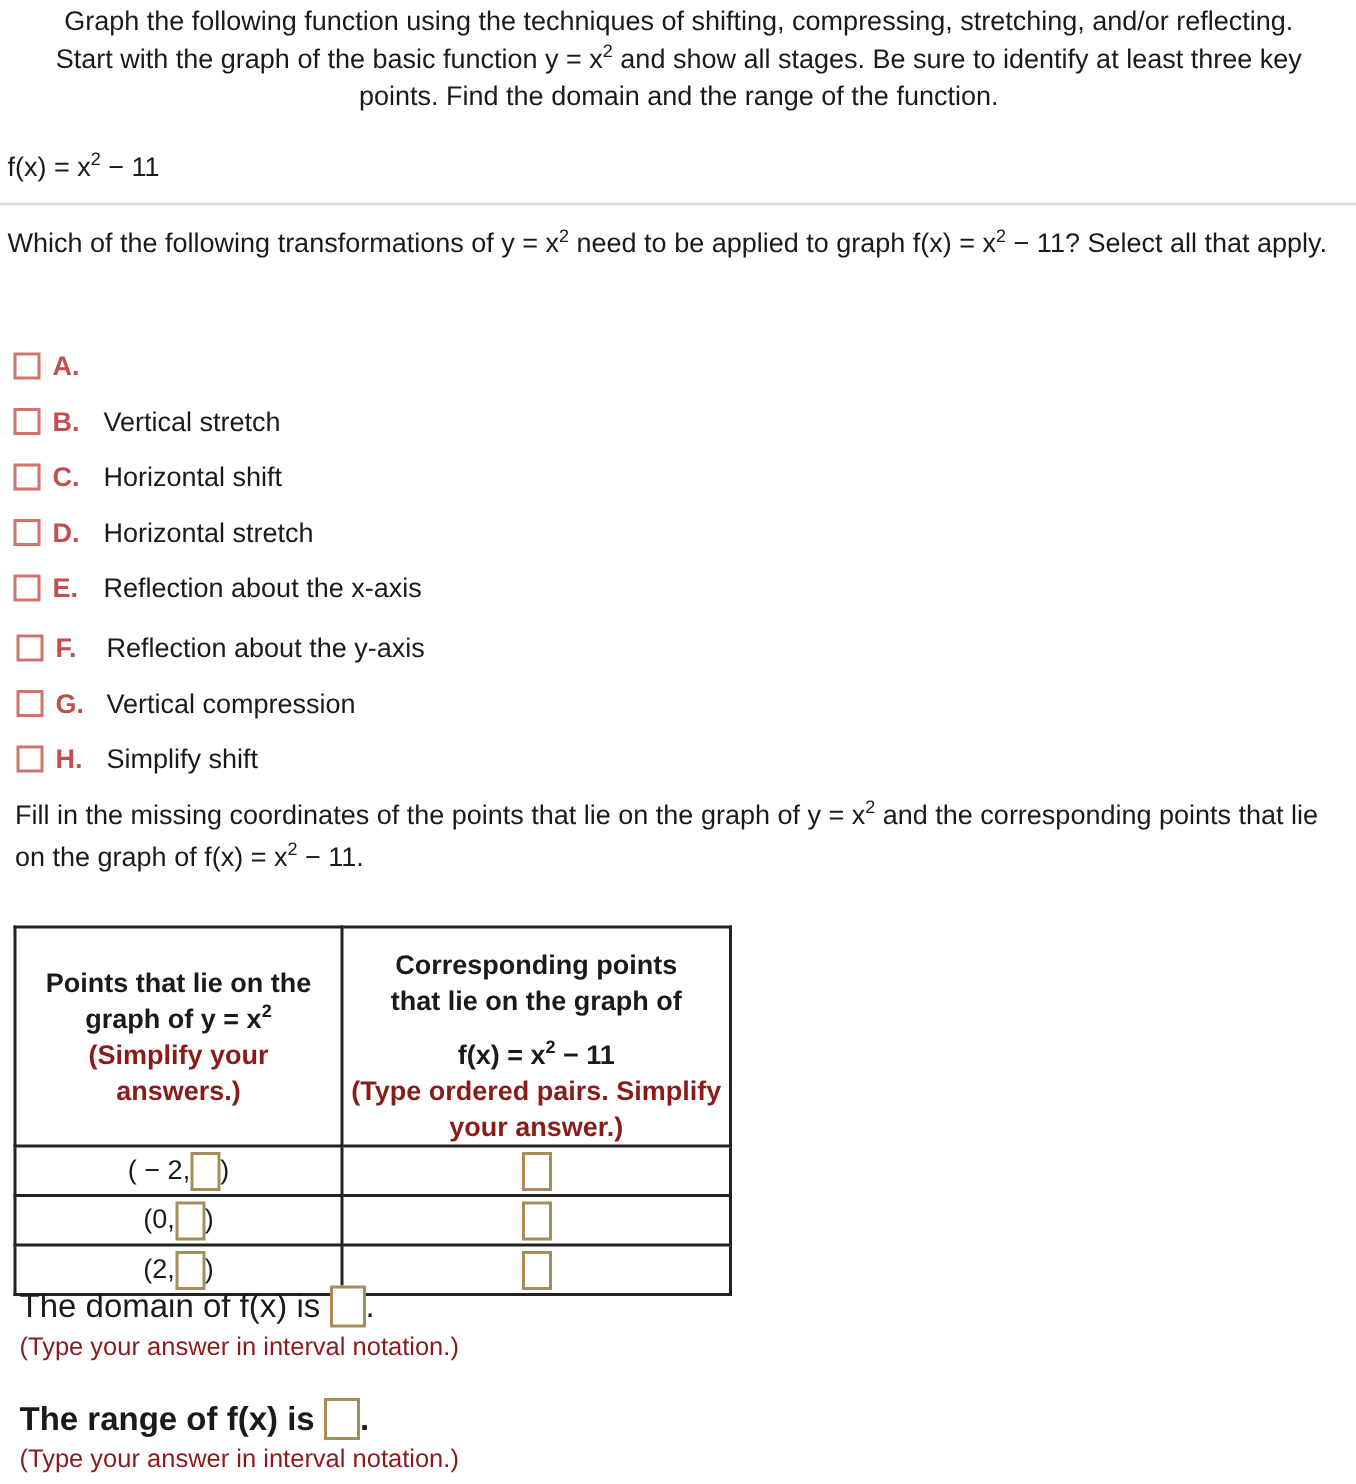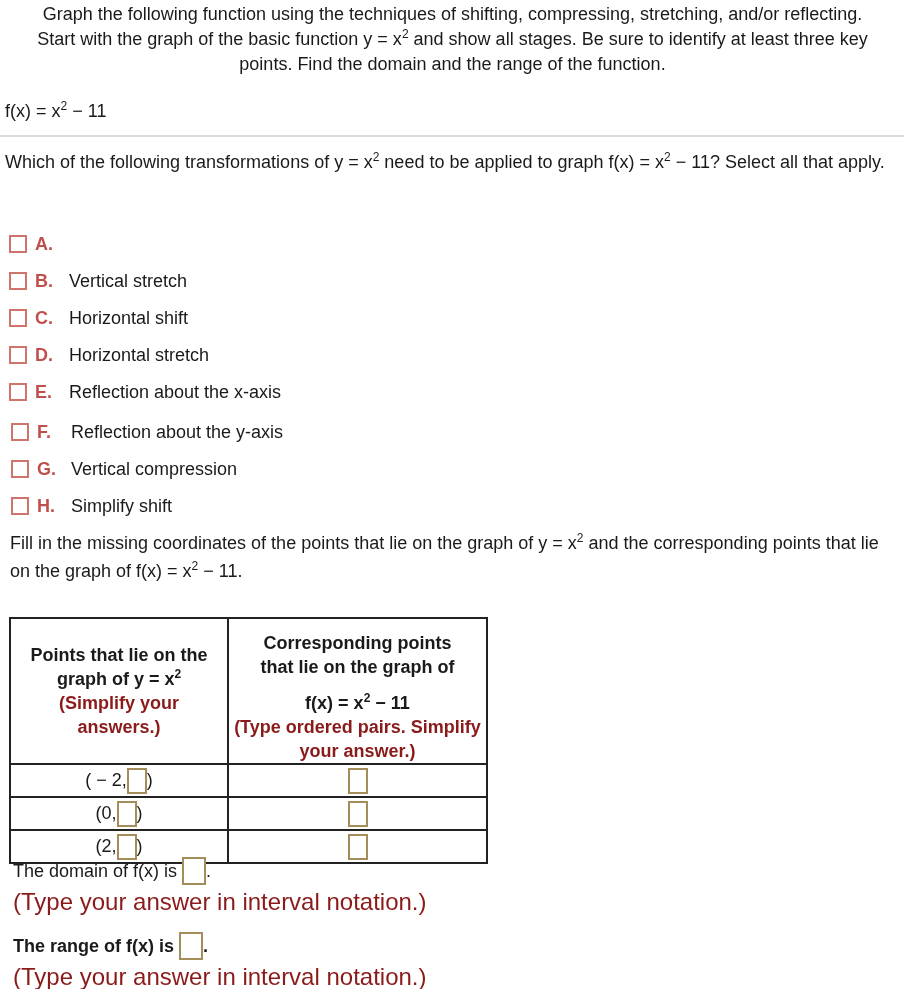--- a/index.html
+++ b/index.html
@@ -28,24 +28,24 @@
     }
     table.pts th { font-weight: bold; font-size: 18px; line-height: 24px; }
     .th1 { width: 216px; height: 122px; }
     .th2 { width: 257px; }
     .hint-red { color: #8b1a1a; }
     .row td { height: 31px; font-size: 18px; }
     .ibox {
       display: inline-block; width: 20px; height: 26px; border: 2px solid #a58d5a;
       box-sizing: border-box; vertical-align: middle; background: #fff; cursor: text;
     }
-    .domain-line, .range-line { position: absolute; left: 13px; font-size: 18px; display: flex; align-items: center; }
+    .domain-line, .range-line { position: absolute; left: 13px; font-size: 22px; display: flex; align-items: center; }
     .domain-line { top: 857px; }
     .range-line { top: 932px; font-weight: bold; }
-    .hint { position: absolute; left: 13px; font-size: 24px; color: #8b1a1a; }
+    .hint { position: absolute; left: 13px; font-size: 17px; color: #8b1a1a; }
   </style>
 </head>
 <body>
 
 <div class="intro">
   <div>Graph the following function using the techniques of shifting, compressing, stretching, and/or reflecting.</div>
   <div><span>Start with the graph of the basic function y = x</span><sup>2</sup><span> and show all stages. Be sure to identify at least three key</span></div>
   <div>points. Find the domain and the range of the function.</div>
 </div>
 

